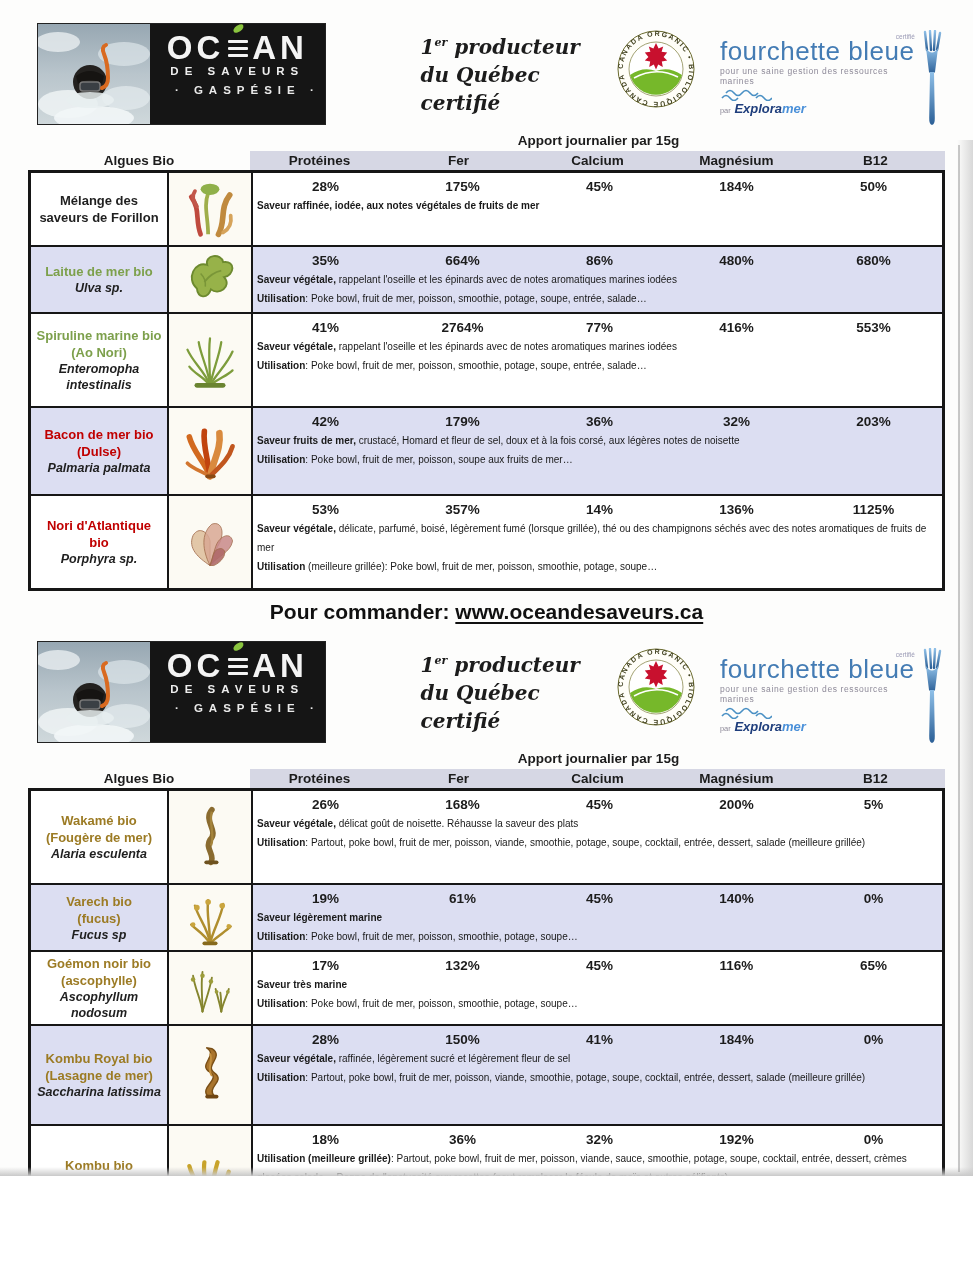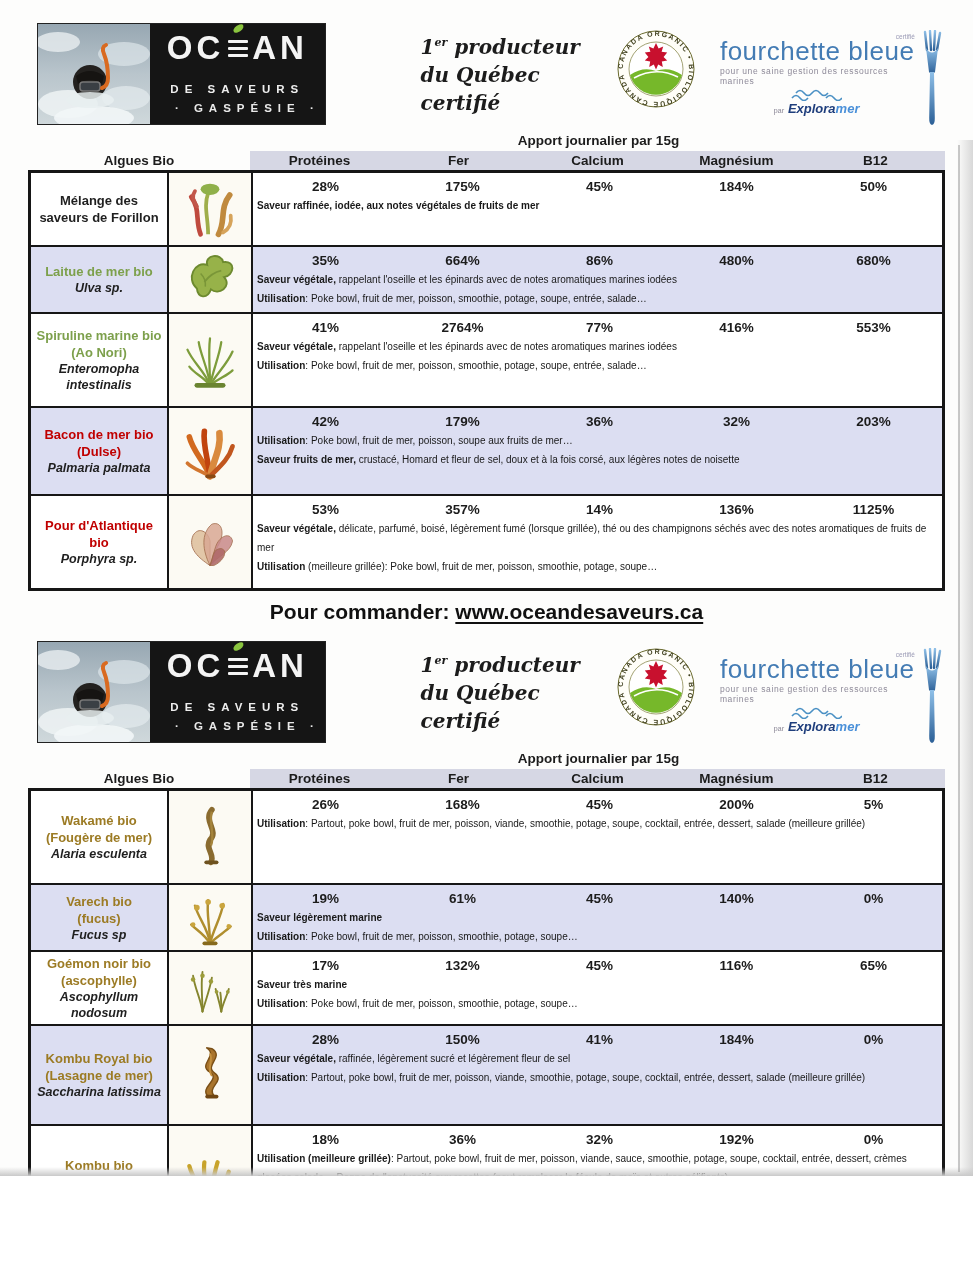--- a/index.html
+++ b/index.html
@@ -13,31 +13,31 @@
   .hdr{display:flex;align-items:flex-start;height:106px;margin-left:10px;position:relative;}
   .logo{display:flex;width:296px;height:100px;box-shadow:0 0 0 1px #222;}
   .logo-photo{width:112px;height:100px;flex:none;}
   .logo-photo svg{display:block;}
   .logo-black{flex:1;background:#151515;color:#fff;text-align:center;padding-top:9px;}
   .logo-word{font-size:33px;font-weight:bold;letter-spacing:4px;line-height:30px;color:#f4f4f4;}
   .eb{display:inline-block;width:20px;height:24px;position:relative;margin:0 4px;vertical-align:-1px;}
   .eb i{display:block;height:3px;background:#f4f4f4;margin:4px 0;border-radius:1px;}
   .eb .leaf{position:absolute;top:-11px;left:5px;width:11px;height:7px;background:#8bc53f;
             border-radius:70% 30% 70% 30%;transform:rotate(-18deg);margin:0;}
-  .logo-sub{font-size:11.5px;letter-spacing:6px;margin-top:20px;color:#eee;font-weight:bold;}
+  .logo-sub{font-size:11.5px;letter-spacing:6px;margin-top:2px;color:#eee;font-weight:bold;}
   .logo-region{font-size:11.5px;letter-spacing:6px;margin-top:7px;color:#e9e9e9;font-weight:bold;margin-left:20px;}
   .tagline{font-family:"DejaVu Serif",serif;font-style:italic;font-weight:bold;font-size:20px;
            line-height:28px;margin-left:96px;padding-top:5px;white-space:nowrap;}
   .tagline sup{font-size:11px;}
   .organic{margin-left:36px;padding-top:5px;flex:none;}
   .fb{margin-left:24px;padding-top:13px;position:relative;padding-right:26px;}
   .fb-certif{position:absolute;top:9px;right:30px;font-size:6.5px;color:#9a9ab5;}
   .fb-name{color:#447cb4;font-size:26px;letter-spacing:.5px;line-height:28px;}
   .fb-sub{color:#8e8a99;font-size:8.5px;letter-spacing:.6px;margin-top:1px;}
-  .fb-bot{display:flex;flex-direction:column;align-items:center;margin-top:2px;padding-right:6px;}
+  .fb-bot{display:flex;flex-direction:column;align-items:flex-start;margin-top:2px;padding-right:6px;}
   .fb-brand{font-size:13px;margin-top:0;}
   .fb-par{font-size:7.5px;color:#8e8a99;}
   .expl-a{color:#1f3e7c;font-weight:bold;font-style:italic;}
   .expl-b{color:#4a90d9;font-weight:bold;font-style:italic;}
   .fork{position:absolute;right:2px;top:6px;}
 
   
   .apport{margin-left:224px;width:693px;text-align:center;font-weight:bold;font-size:13.5px;
           padding:3px 0 3px;}
   .thead{display:grid;grid-template-columns:222px repeat(5,1fr);align-items:center;height:19px;
@@ -272,28 +272,28 @@
             </svg>
           </div>
     <div class="content">
       <div class="vals">
         <span>42%</span>
         <span>179%</span>
         <span>36%</span>
         <span>32%</span>
         <span>203%</span>
       </div>
+      <div class="desc"><b>Saveur fruits de mer,</b><span> crustacé, Homard et fleur de sel, doux et à la fois corsé, aux légères notes de noisette</span></div>
       <div class="desc"><b>Utilisation</b><span>: Poke bowl, fruit de mer, poisson, soupe aux fruits de mer…</span></div>
-      <div class="desc"><b>Saveur fruits de mer,</b><span> crustacé, Homard et fleur de sel, doux et à la fois corsé, aux légères notes de noisette</span></div>
     </div>
   </div>
 
   <div class="row" style="min-height: 92px;">
     <div class="name">
-            <div class="t" style="color: rgb(192, 0, 0);">Pour d'Atlantique</div>
+            <div class="t" style="color: rgb(192, 0, 0);">Nori d'Atlantique</div>
             <div class="t" style="color: rgb(192, 0, 0);">bio</div>
             <div class="sp">Porphyra sp.</div>
           </div>
     <div class="img">
             <svg width="72" height="62" viewBox="0 0 72 66">
               <g stroke="#a06a4a" stroke-width="1">
                 <path d="M36 58 C24 50 12 40 18 26 C24 16 34 22 36 32 Z" fill="#e0c2a0" opacity="0.9"></path>
                 <path d="M36 58 C28 42 26 24 38 14 C50 10 52 26 44 38 Z" fill="#d9a894" opacity="0.85"></path>
                 <path d="M36 58 C44 48 58 44 60 32 C58 22 46 26 42 38 Z" fill="#c98a8a" opacity="0.85"></path>
                 <path d="M36 58 C40 50 38 40 48 40 C56 42 50 54 40 58 Z" fill="#b06a6a" opacity="0.9"></path>
@@ -419,20 +419,21 @@
             </svg>
           </div>
     <div class="content">
       <div class="vals">
         <span>26%</span>
         <span>168%</span>
         <span>45%</span>
         <span>200%</span>
         <span>5%</span>
       </div>
+      <div class="desc"><b>Saveur végétale,</b><span> délicat goût de noisette. Réhausse la saveur des plats</span></div>
       <div class="desc"><b>Utilisation</b><span>: Partout, poke bowl, fruit de mer, poisson, viande, smoothie, potage, soupe, cocktail, entrée, dessert, salade (meilleure grillée)</span></div>
     </div>
   </div>
 
   <div class="row alt" style="min-height: 64px;">
     <div class="name">
             <div class="t" style="color: rgb(156, 123, 36);">Varech bio</div>
             <div class="t" style="color: rgb(156, 123, 36);">(fucus)</div>
             <div class="sp">Fucus sp</div>
           </div>

